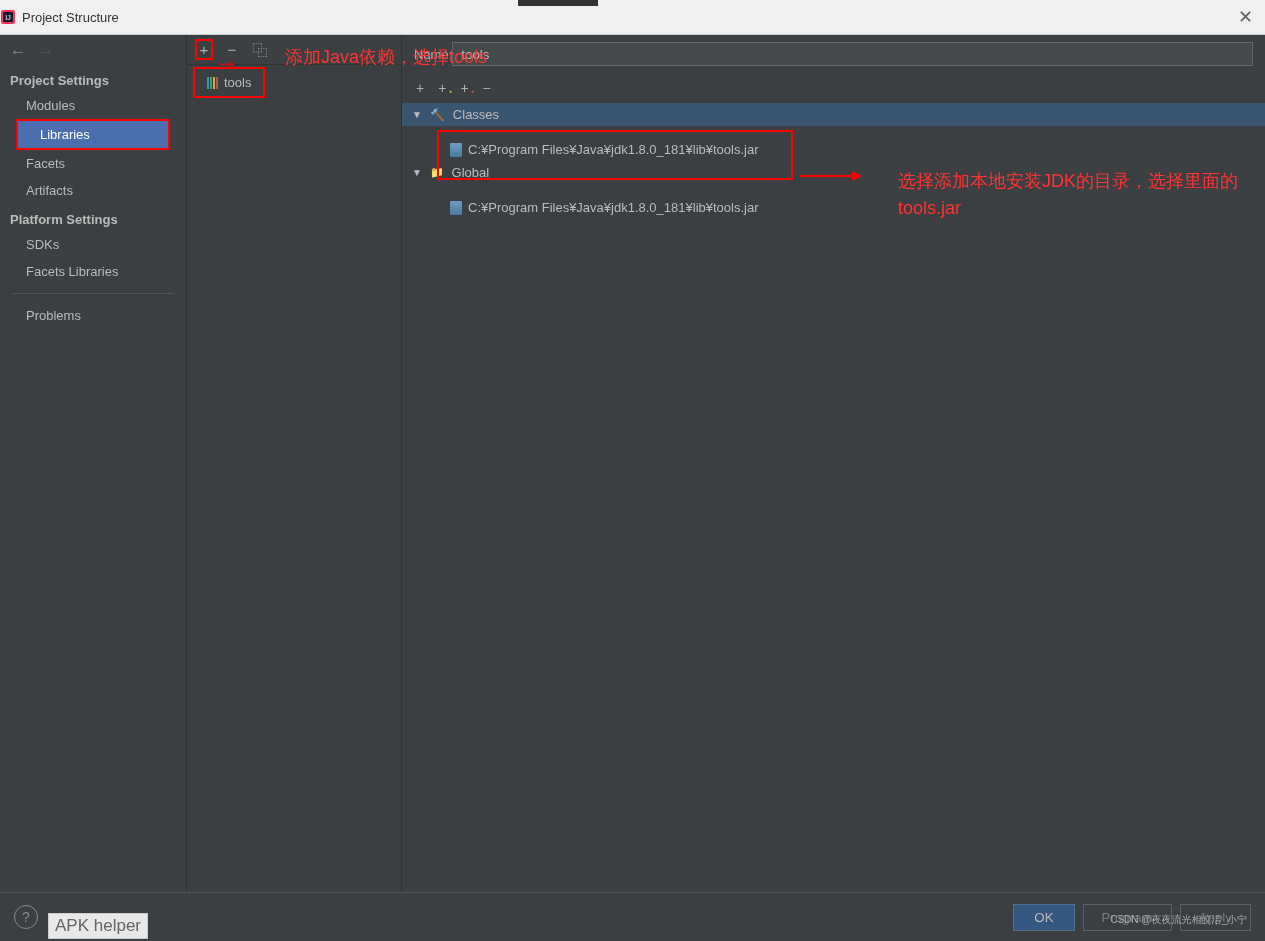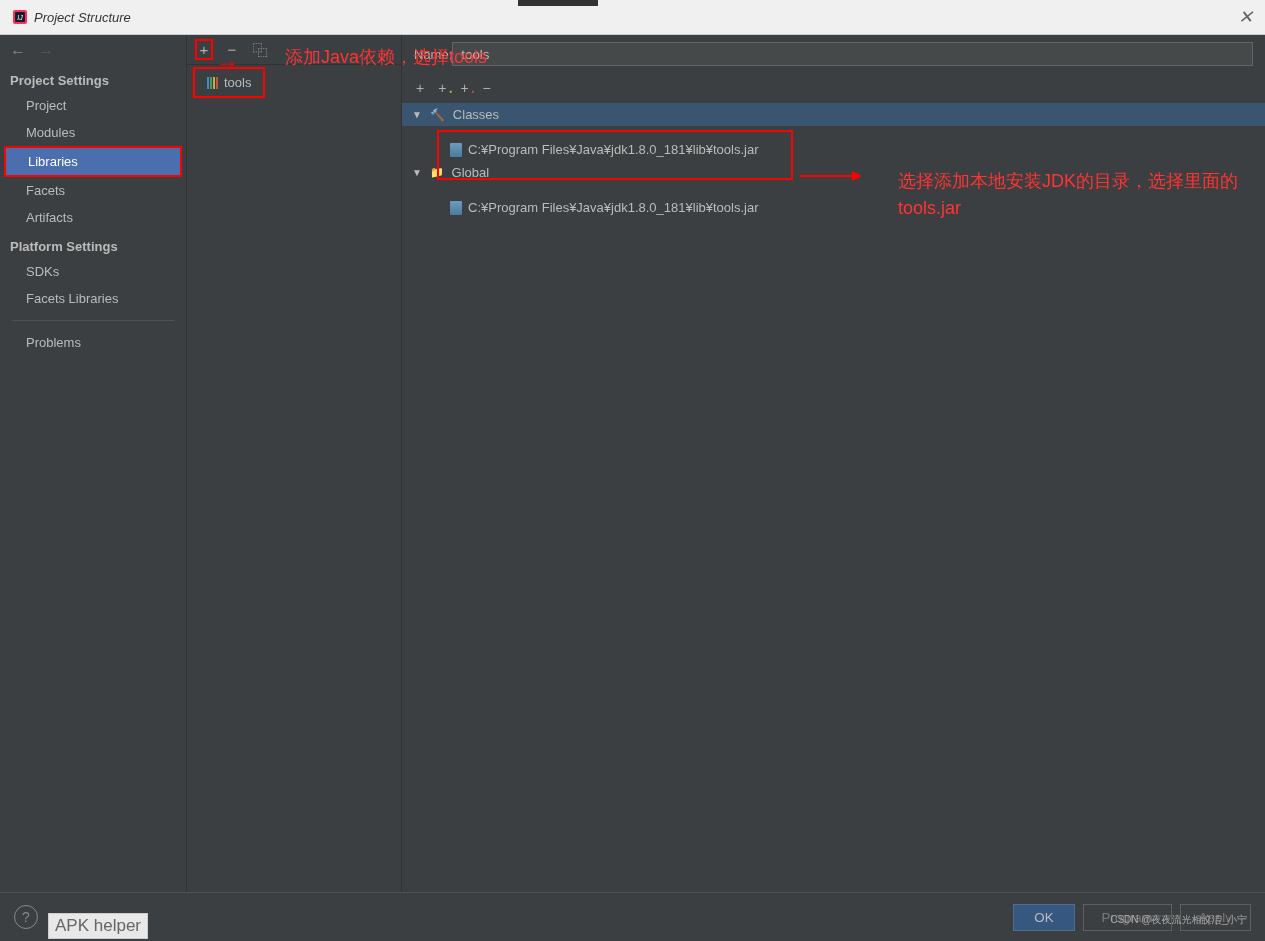--- a/index.html
+++ b/index.html
@@ -1,33 +1,33 @@
 <!DOCTYPE html>
 <html><head>
   <meta charset="utf-8">
   <style>
     * { margin: 0; padding: 0; box-sizing: border-box; font-family: -apple-system, "Segoe UI", Arial, sans-serif; }
     body { background: #3c3f41; color: #bbbbbb; width: 1265px; height: 941px; overflow: hidden; font-size: 13px; }
     
-    .titlebar { height: 35px; background: #f0f0f0; color: #333; display: flex; align-items: center; padding: 0 12px; border-bottom: 1px solid #ccc; position: relative; font-style: italic; }
+    .titlebar { height: 35px; background: #f0f0f0; color: #333; display: flex; align-items: center; padding: 0 0; border-bottom: 1px solid #ccc; position: relative; }
     .titlebar-icon { width: 16px; height: 16px; margin-right: 6px; }
     .titlebar-text { font-size: 13px; }
     .titlebar-close { position: absolute; right: 12px; font-size: 18px; color: #666; cursor: pointer; }
     .titlebar-dark { position: absolute; top: 0; left: 518px; width: 80px; height: 6px; background: #333; }
     
     .main-area { display: flex; height: 857px; background: #3c3f41; }
     
     .sidebar { width: 187px; background: #3c3f41; border-right: 1px solid #323232; }
     .nav-row { display: flex; align-items: center; gap: 12px; padding: 6px 10px; height: 30px; }
     .nav-arrow { color: #888; font-size: 16px; }
     .nav-arrow.disabled { color: #555; }
     .section-header { color: #bbbbbb; font-weight: bold; padding: 8px 10px 4px; font-size: 13px; }
     .sidebar-item { padding: 6px 10px 6px 26px; color: #bbbbbb; cursor: pointer; }
     .sidebar-item.selected { background: #4b6eaf; color: #fff; }
-    .red-box-libraries { border: 2px solid #ff0000; margin: 0 4px; }
+    .red-box-libraries { border: 2px solid #ff0000; margin: 0 16px; }
     .divider { border-top: 1px solid #515151; margin: 8px 12px; }
     
     .middle-panel { width: 215px; background: #3c3f41; border-right: 1px solid #323232; }
     .toolbar-row { display: flex; align-items: center; gap: 10px; padding: 4px 8px; height: 30px; border-bottom: 1px solid #323232; }
     .tool-btn { color: #afb1b3; font-size: 15px; width: 18px; text-align: center; cursor: pointer; }
     .red-box-plus { border: 2px solid #ff0000; padding: 0 2px; }
     .lib-item { display: flex; align-items: center; padding: 4px 8px; gap: 6px; background: #0d293e; }
     .lib-icon { display: flex; gap: 1px; }
     .lib-icon span { width: 2px; height: 12px; display: inline-block; }
     .red-box-tools { border: 2px solid #ff0000; margin: 2px 6px; padding: 2px 4px; display: inline-flex; }
@@ -77,21 +77,20 @@
   <span class="titlebar-close">✕</span>
 </div>
 
 <div class="main-area">
   <div class="sidebar">
     <div class="nav-row">
       <span class="nav-arrow">←</span>
       <span class="nav-arrow disabled">→</span>
     </div>
     <div class="section-header">Project Settings</div>
-    <div class="sidebar-item">Project</div>
     <div class="sidebar-item">Modules</div>
     <div class="red-box-libraries">
       <div class="sidebar-item selected" style="margin:0;padding-left:22px">Libraries</div>
     </div>
     <div class="sidebar-item">Facets</div>
     <div class="sidebar-item">Artifacts</div>
     <div class="section-header">Platform Settings</div>
     <div class="sidebar-item">SDKs</div>
     <div class="sidebar-item">Facets Libraries</div>
     <div class="divider"></div>

